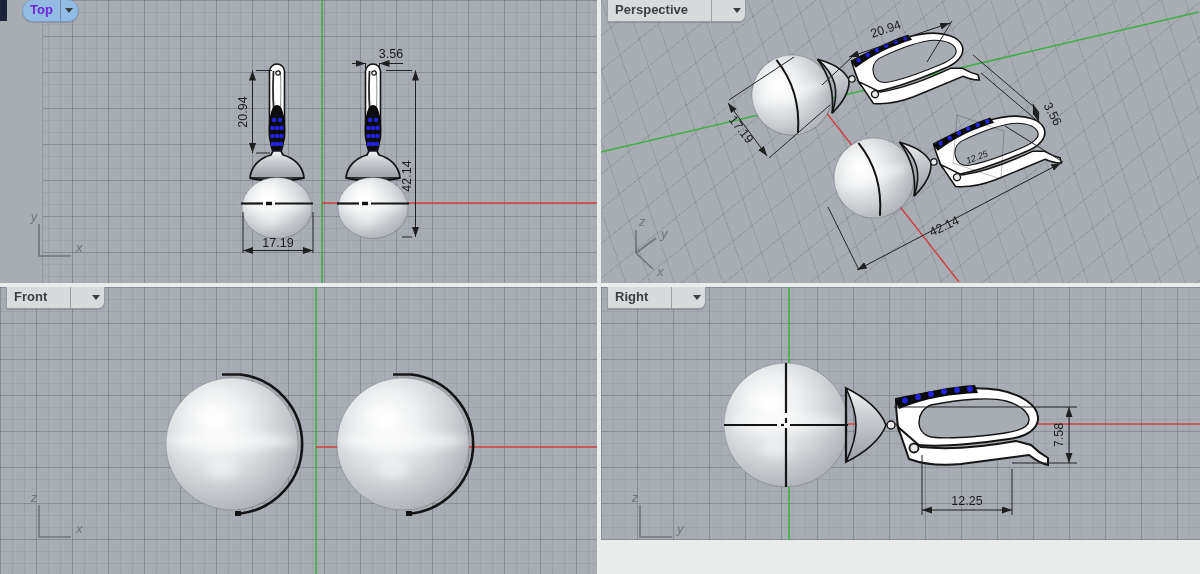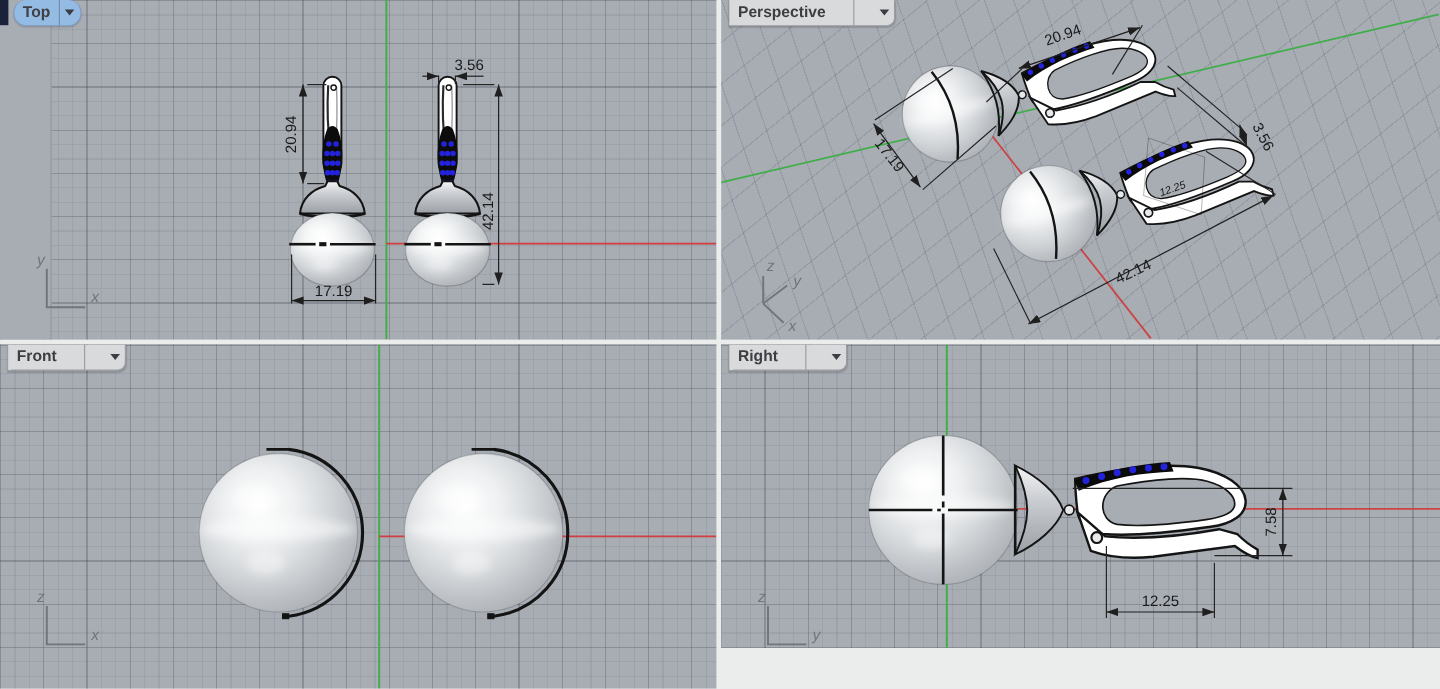--- a/index.html
+++ b/index.html
@@ -23,21 +23,21 @@
   #vp-front{left:0;top:287px;width:597px;height:325px;}
   #vp-right{left:601px;top:287px;width:599px;height:253px;}
   .vp svg{position:absolute;left:0;top:0;}
   .plainstrip{position:absolute;left:0;top:0;width:42px;height:100%;
               background:#a8adb4;border-right:1px solid rgba(60,66,78,.18);}
   .cornerblock{position:absolute;left:0;top:0;width:7px;height:21px;background:#1a2138;}
   .vtab{position:absolute;top:0;z-index:5;display:flex;align-items:stretch;height:21px;
         background:#d9dadb;border:1px solid #999da2;border-top:none;
         border-radius:0 0 7px 0;color:#3c3e42;font-weight:bold;font-size:13px;
         box-shadow:0 1px 1px rgba(0,0,0,.15);cursor:default;}
-  #vp-top .vtab{left:11px;background:#94bbe4;border-color:#7e9cc2;color:#404040;border-radius:11px;}
+  #vp-top .vtab{left:22px;background:#94bbe4;border-color:#7e9cc2;color:#6d28d9;border-radius:11px;}
   #vp-perspective .vtab,#vp-front .vtab,#vp-right .vtab{left:6px;gap:16px;}
   .vtab .lbl{padding:2px 7px 0 7px;}
   .vtab .sep{width:1px;background:rgba(80,86,96,.45);}
   .vtab .arrow{width:17px;display:flex;align-items:center;justify-content:center;
                border-radius:0 0 7px 0;}
   .vtab .arrow i{display:block;width:0;height:0;border-left:4px solid transparent;
                  border-right:4px solid transparent;border-top:5px solid #3a3d44;}
   text{font-family:"Liberation Sans",sans-serif;fill:#1a1a1a;}
   .dimtxt{font-size:12.5px;}
   .axlbl{font-size:13px;font-style:italic;fill:#70757c;}

